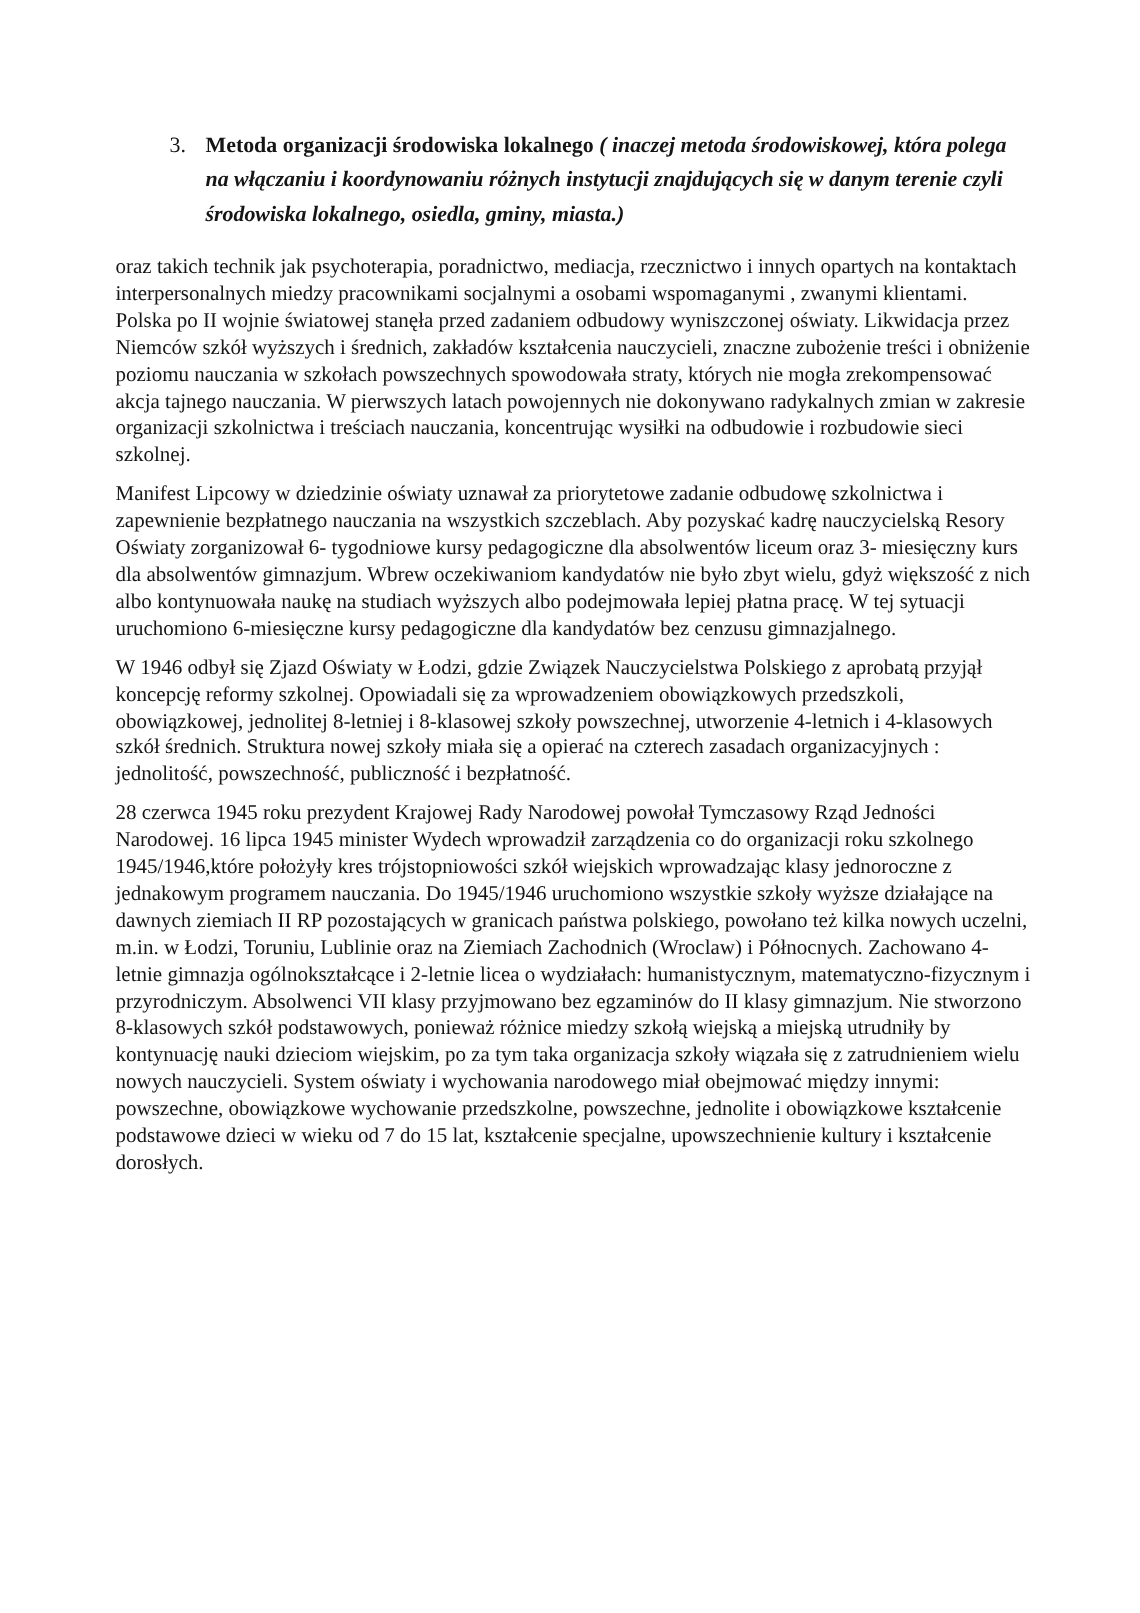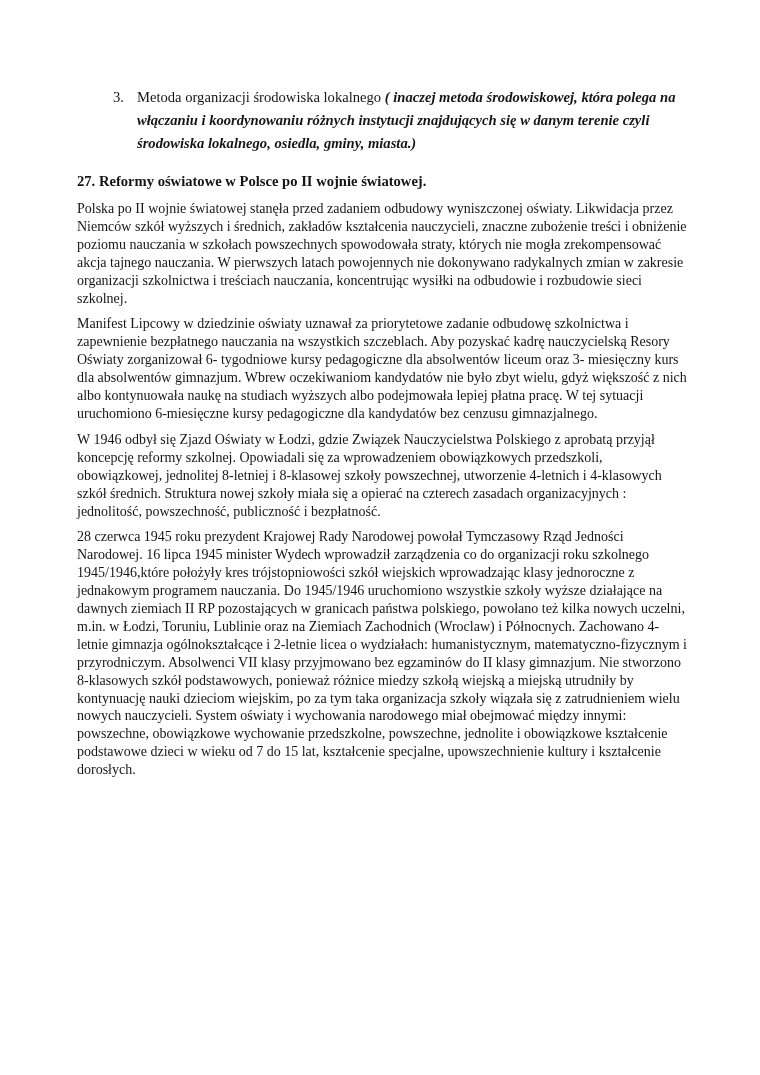--- a/index.html
+++ b/index.html
@@ -26,21 +26,21 @@
     margin-left: 36px;
     font-size: 14.6px;
     line-height: 23px;
     margin-bottom: 15px;
   }
   .list-num {
     flex: none;
     width: 24px;
   }
   .list-text .bold-lead {
-    font-weight: normal;
+    font-weight: bold;
     font-style: normal;
   }
   .list-text .bold-italic {
     font-weight: bold;
     font-style: italic;
   }
   .para {
     margin: 0 0 8px 0;
     font-size: 14px;
     line-height: 17.9px;
@@ -62,22 +62,22 @@
 <div class="page">
   <div class="content">
 
     <div class="list-item">
       <span class="list-num">3.</span>
       <div class="list-text">
         <span class="bold-lead">Metoda organizacji środowiska lokalnego</span><span class="bold-italic"> ( inaczej metoda środowiskowej, która polega na włączaniu i koordynowaniu różnych instytucji znajdujących się w danym terenie czyli środowiska lokalnego, osiedla, gminy, miasta.)</span>
       </div>
     </div>
 
+    <p class="para intro-para">oraz takich technik jak psychoterapia, poradnictwo, mediacja, rzecznictwo i innych opartych na kontaktach interpersonalnych miedzy pracownikami socjalnymi a osobami wspomaganymi , zwanymi klientami.</p>
 
-    <h2 class="section-heading">27. Reformy oświatowe w Polsce po II wojnie światowej.</h2>
 
     <p class="para">Polska po II wojnie światowej stanęła przed zadaniem odbudowy wyniszczonej oświaty. Likwidacja przez Niemców szkół wyższych i średnich, zakładów kształcenia nauczycieli, znaczne zubożenie treści i obniżenie poziomu nauczania w szkołach powszechnych spowodowała straty, których nie mogła zrekompensować akcja tajnego nauczania. W pierwszych latach powojennych nie dokonywano radykalnych zmian w zakresie organizacji szkolnictwa i treściach nauczania, koncentrując wysiłki na odbudowie i rozbudowie sieci szkolnej.</p>
 
 
     <p class="para">Manifest Lipcowy w dziedzinie oświaty uznawał za priorytetowe zadanie odbudowę szkolnictwa i zapewnienie bezpłatnego nauczania na wszystkich szczeblach. Aby pozyskać kadrę nauczycielską Resory Oświaty zorganizował 6- tygodniowe kursy pedagogiczne dla absolwentów liceum oraz 3- miesięczny kurs dla absolwentów gimnazjum. Wbrew oczekiwaniom kandydatów nie było zbyt wielu, gdyż większość z nich albo kontynuowała naukę na studiach wyższych albo podejmowała lepiej płatna pracę. W tej sytuacji uruchomiono 6-miesięczne kursy pedagogiczne dla kandydatów bez cenzusu gimnazjalnego.</p>
 
     <p class="para">W 1946 odbył się Zjazd Oświaty w Łodzi, gdzie Związek Nauczycielstwa Polskiego z aprobatą przyjął koncepcję reformy szkolnej. Opowiadali się za wprowadzeniem obowiązkowych przedszkoli, obowiązkowej, jednolitej 8-letniej i 8-klasowej szkoły powszechnej, utworzenie 4-letnich i 4-klasowych szkół średnich. Struktura nowej szkoły miała się a opierać na czterech zasadach organizacyjnych : jednolitość, powszechność, publiczność i bezpłatność.</p>
 
     <p class="para">28 czerwca 1945 roku prezydent Krajowej Rady Narodowej powołał Tymczasowy Rząd Jedności Narodowej. 16 lipca 1945 minister Wydech wprowadził zarządzenia co do organizacji roku szkolnego 1945/1946,które położyły kres trójstopniowości szkół wiejskich wprowadzając klasy jednoroczne z jednakowym programem nauczania. Do 1945/1946 uruchomiono wszystkie szkoły wyższe działające na dawnych ziemiach II RP pozostających w granicach państwa polskiego, powołano też kilka nowych uczelni, m.in. w Łodzi, Toruniu, Lublinie oraz na Ziemiach Zachodnich (Wroclaw) i Północnych. Zachowano 4-letnie gimnazja ogólnokształcące i 2-letnie licea o wydziałach: humanistycznym, matematyczno-fizycznym i przyrodniczym. Absolwenci VII klasy przyjmowano bez egzaminów do II klasy gimnazjum. Nie stworzono 8-klasowych szkół podstawowych, ponieważ różnice miedzy szkołą wiejską a miejską utrudniły by kontynuację nauki dzieciom wiejskim, po za tym taka organizacja szkoły wiązała się z zatrudnieniem wielu nowych nauczycieli. System oświaty i wychowania narodowego miał obejmować między innymi: powszechne, obowiązkowe wychowanie przedszkolne, powszechne, jednolite i obowiązkowe kształcenie podstawowe dzieci w wieku od 7 do 15 lat, kształcenie specjalne, upowszechnienie kultury i kształcenie dorosłych.</p>
 

